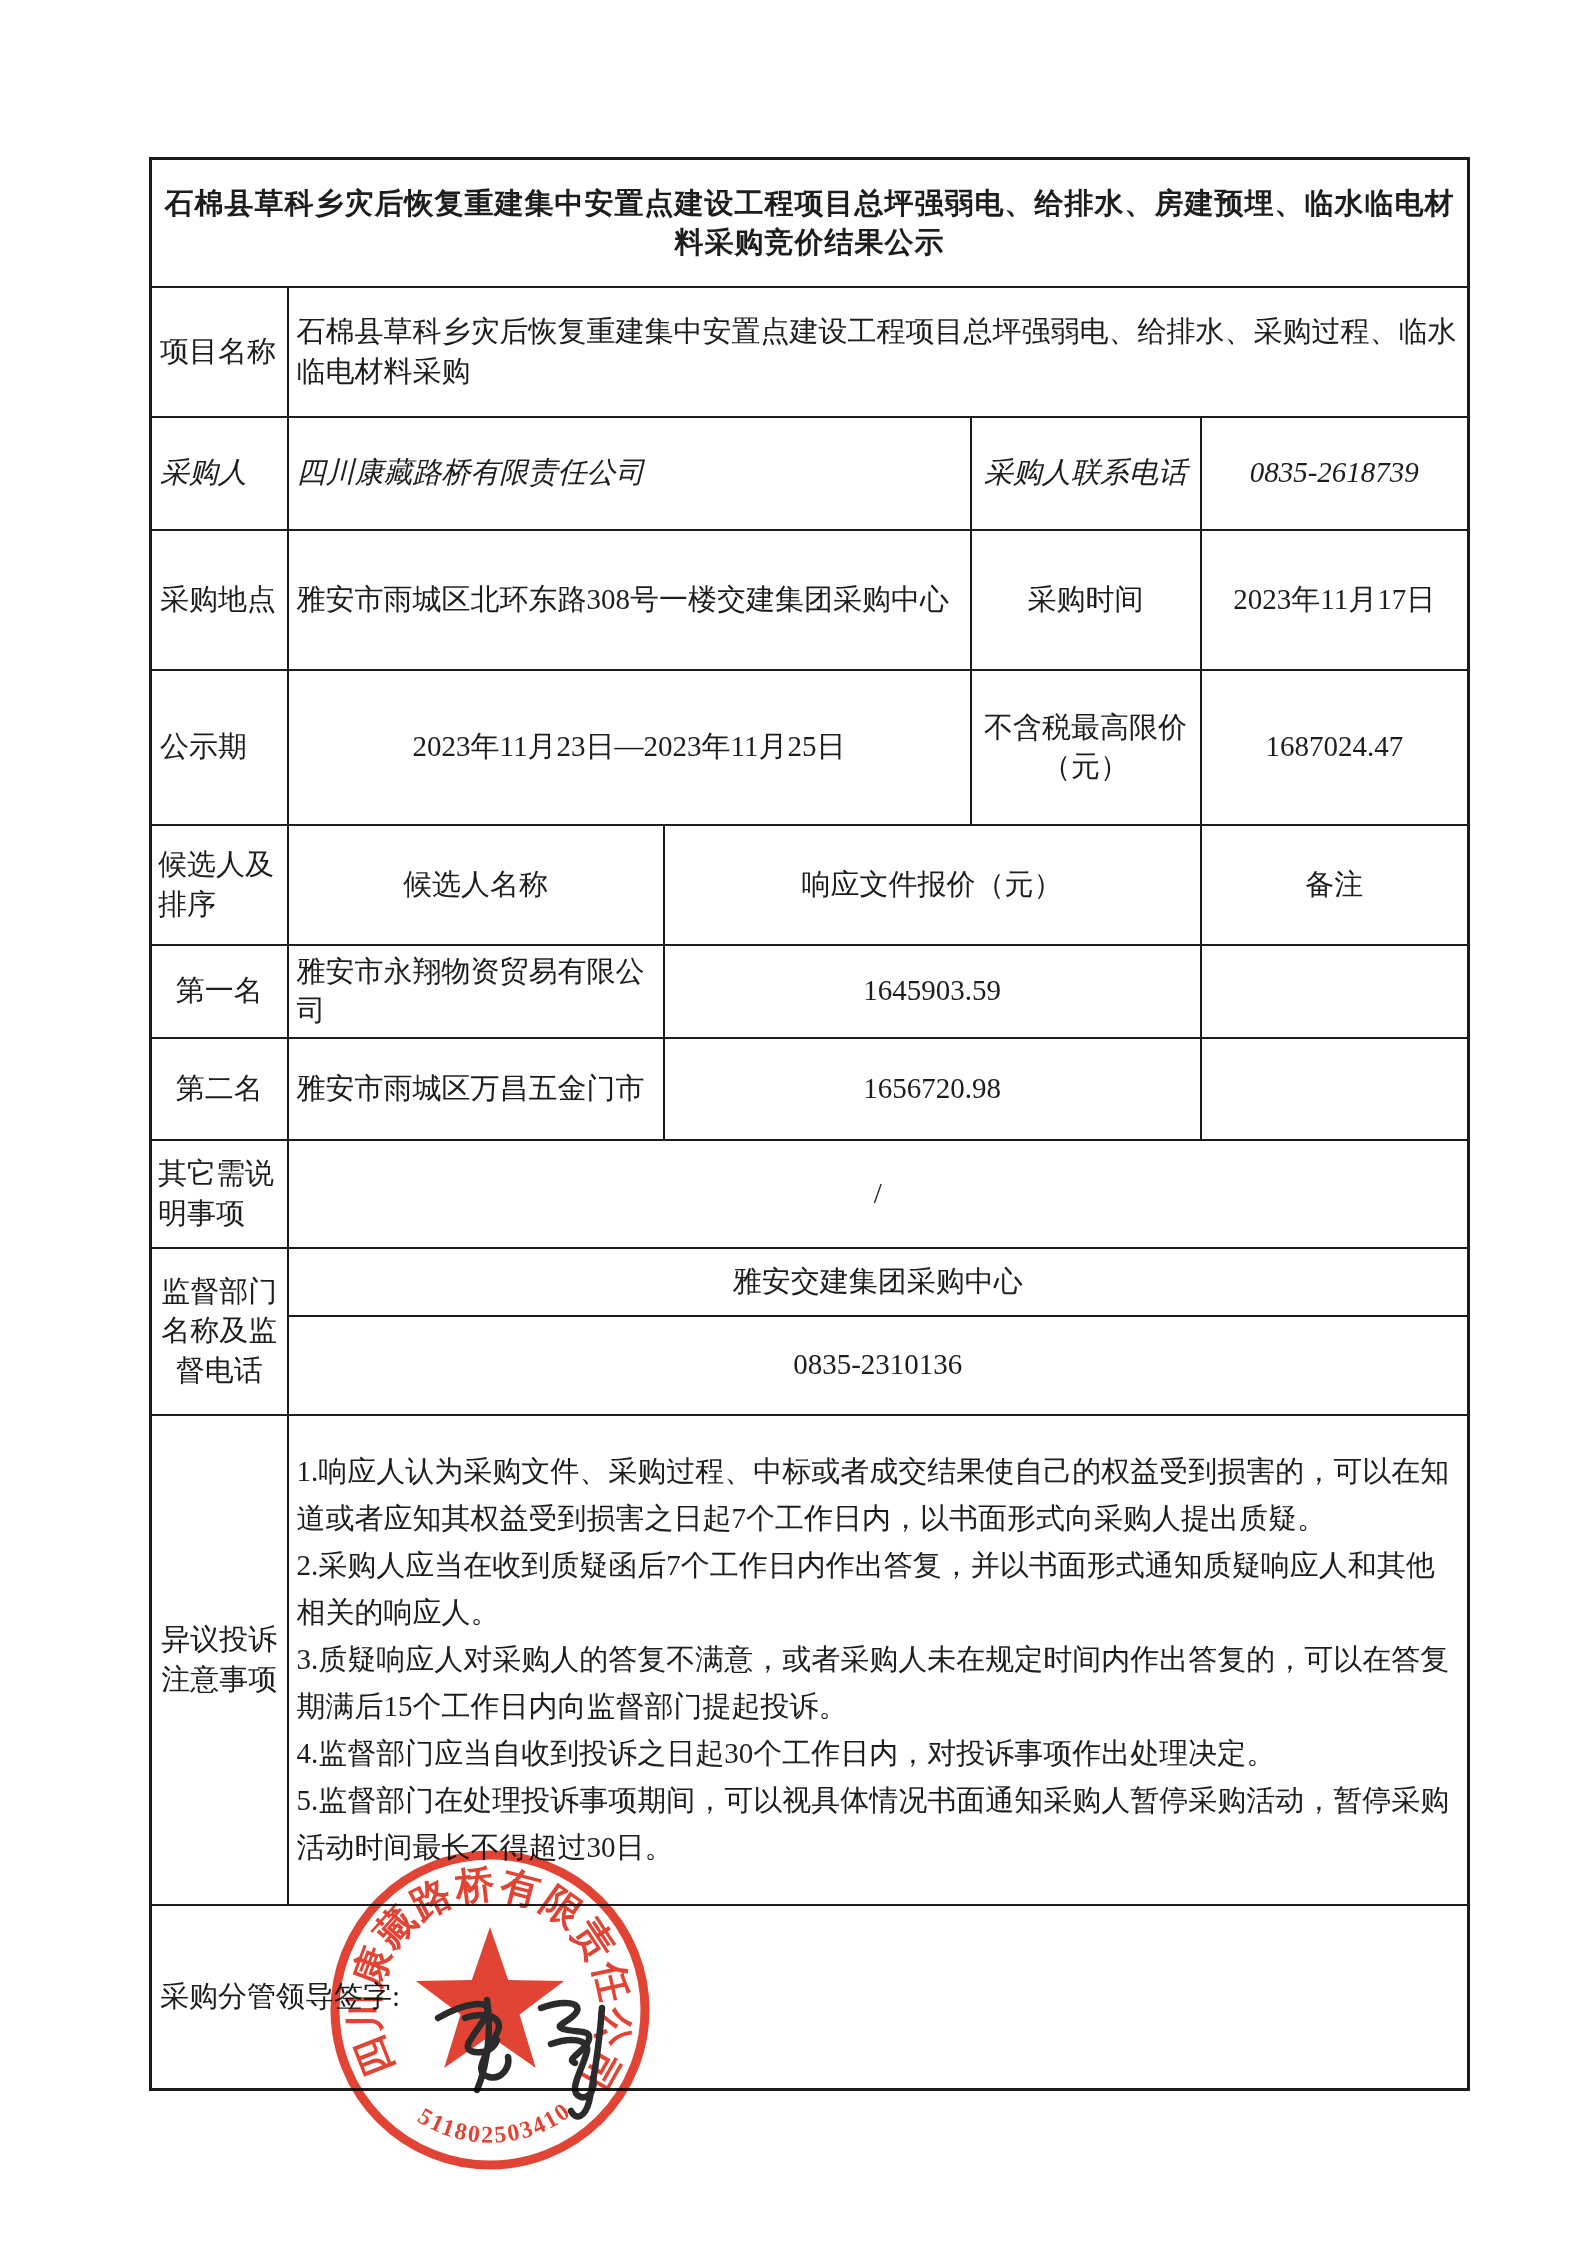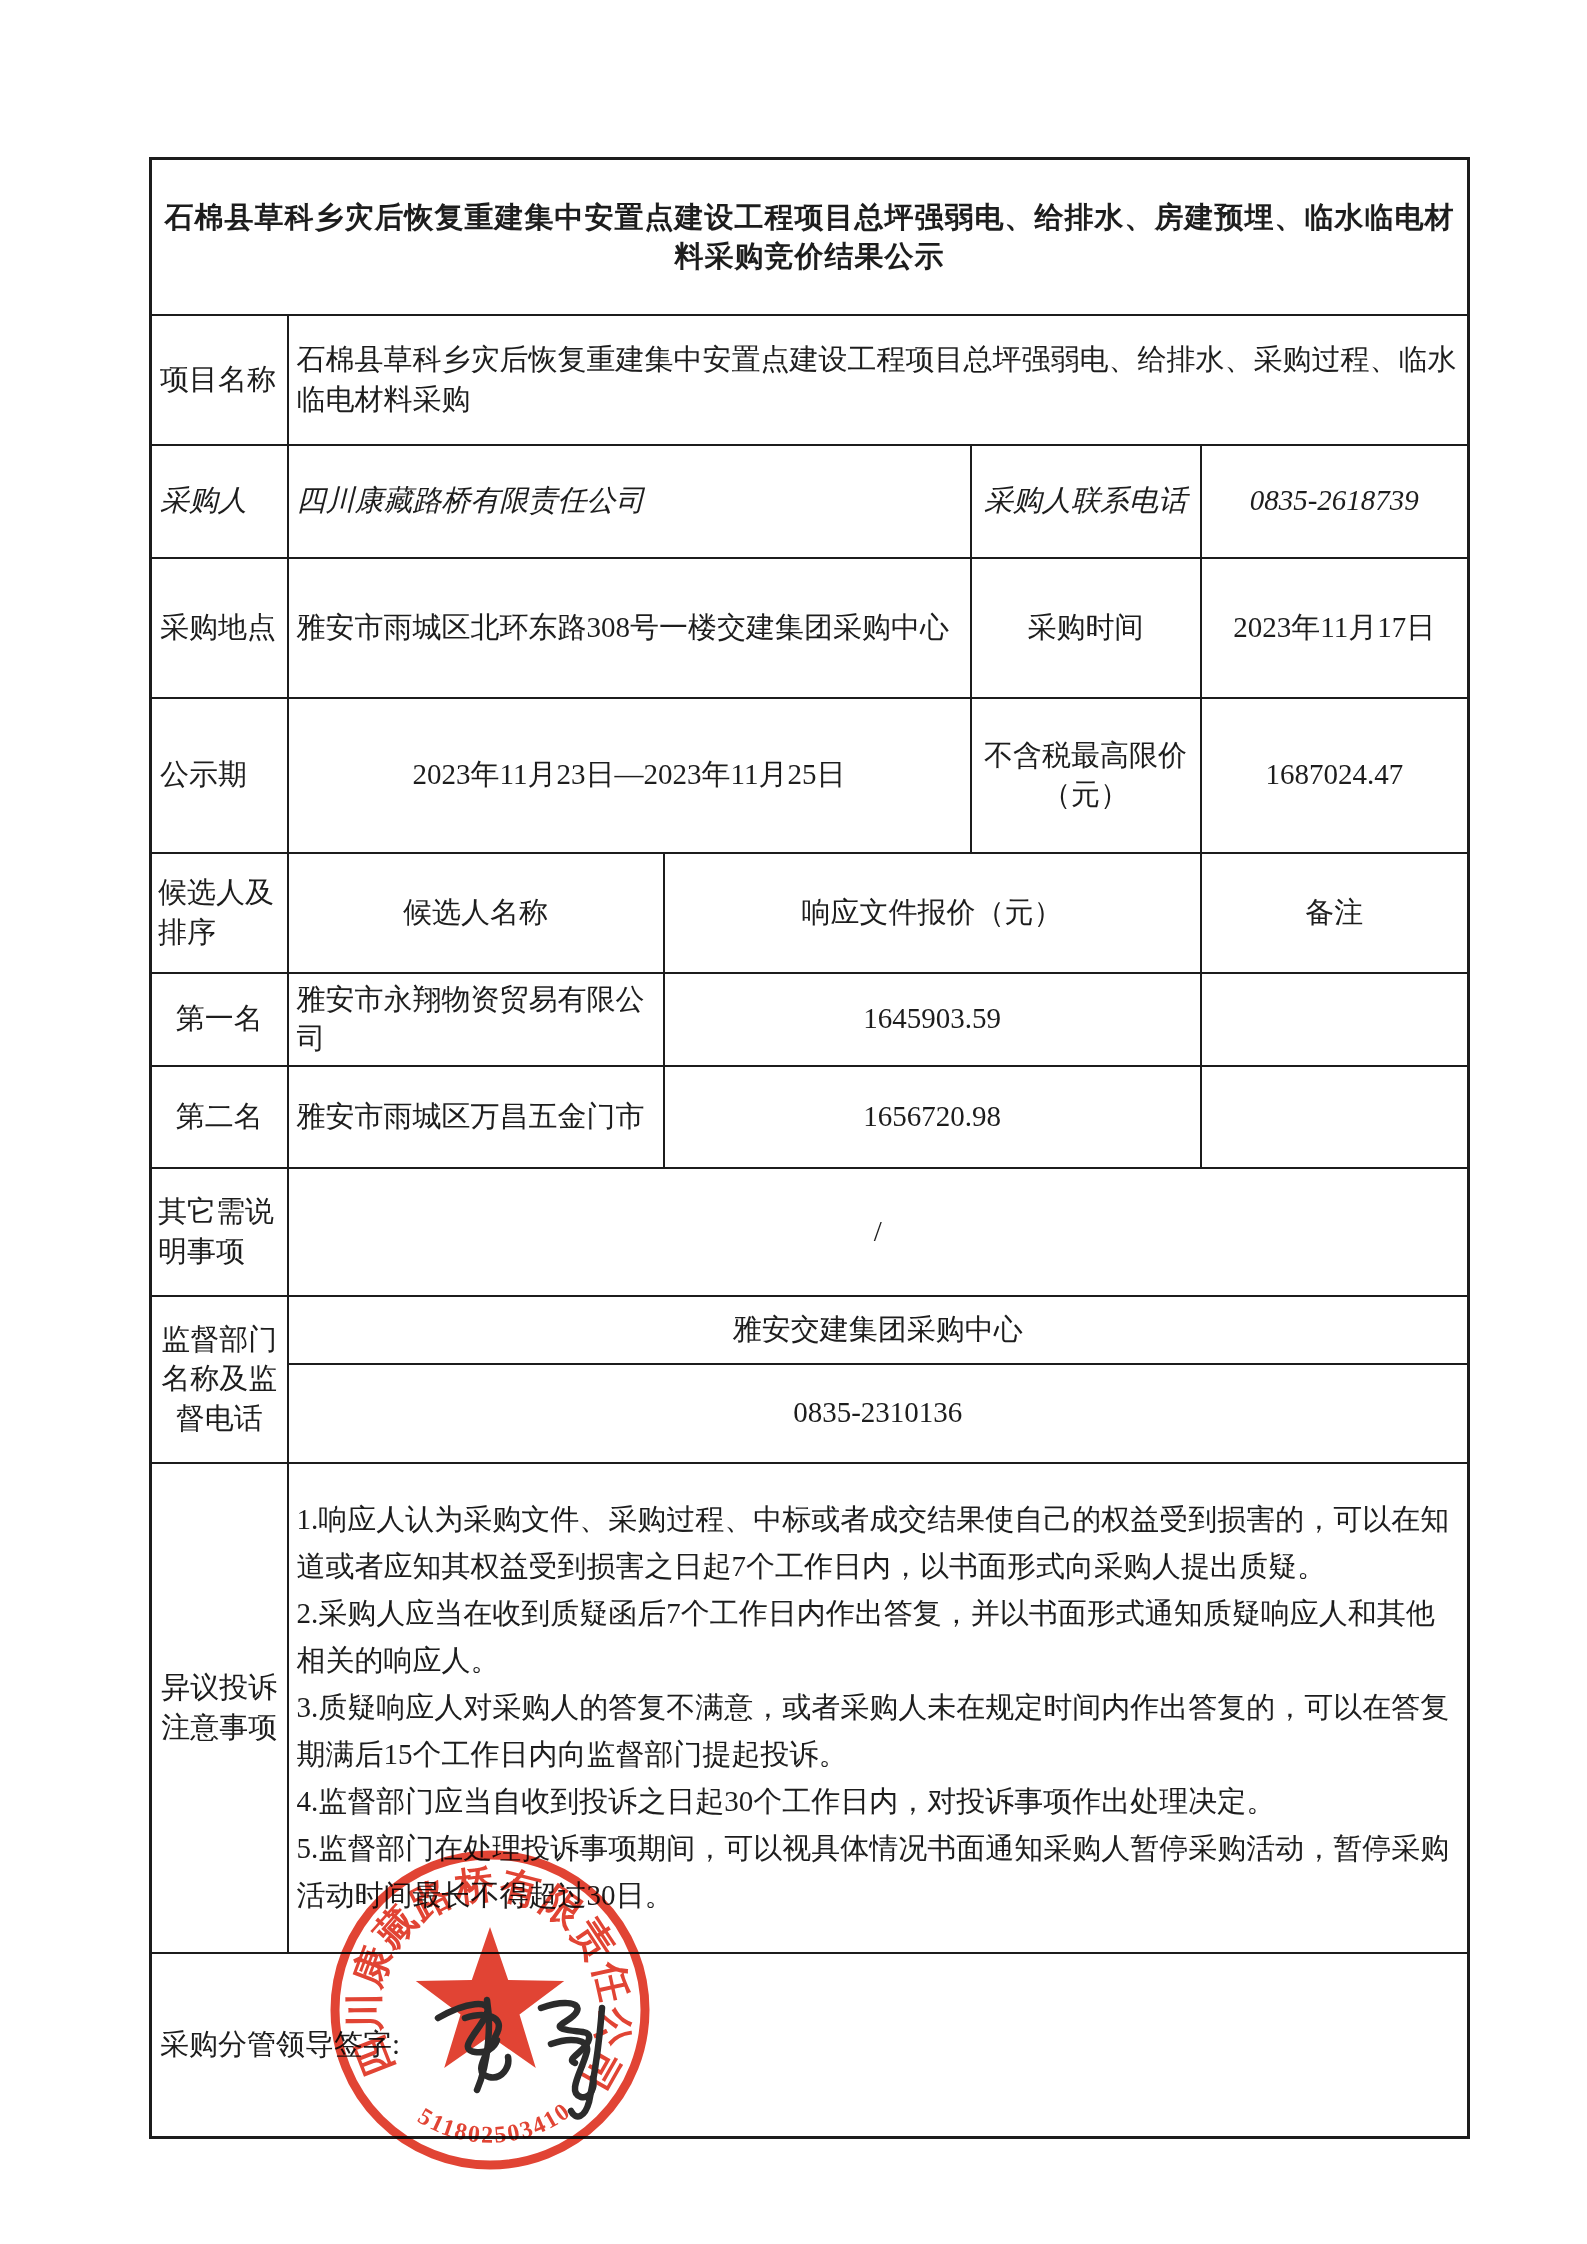--- a/index.html
+++ b/index.html
@@ -68,21 +68,21 @@
   <table class="doc">
     <colgroup>
       <col style="width:137px">
         <col style="width:376px">
         <col style="width:307px">
         <col style="width:230px">
         <col style="width:268px">
     </colgroup>
 
     <tbody>
-        <tr style="height:156px;">
+        <tr style="height:128px;">
       <td class="title-cell" colspan="5">石棉县草科乡灾后恢复重建集中安置点建设工程项目总坪强弱电、给排水、房建预埋、临水临电材料采购竞价结果公示</td>
     </tr>
 
     <tr style="height:130px;">
       <td class="label">项目名称</td>
       <td class="val-left" colspan="4">石棉县草科乡灾后恢复重建集中安置点建设工程项目总坪强弱电、给排水、采购过程、临水临电材料采购</td>
     </tr>
 
     <tr style="height:113px;font-style:italic;">
       <td class="label">采购人</td>
@@ -119,21 +119,21 @@
       <td class="val-center"></td>
     </tr>
 
     <tr style="height:102px;">
       <td class="val-center">第二名</td>
       <td class="val-left" style="padding-left:8px;">雅安市雨城区万昌五金门市</td>
       <td class="val-center" colspan="2">1656720.98</td>
       <td class="val-center"></td>
     </tr>
 
-    <tr style="height:128px;">
+    <tr style="height:108px;">
       <td class="label" style="padding-left:6px;">其它需说明事项</td>
       <td class="val-center" colspan="4">/</td>
     </tr>
 
     <tr style="height:68px;">
       <td class="label-center" rowspan="2">监督部门名称及监督电话</td>
       <td class="val-center" colspan="4">雅安交建集团采购中心</td>
     </tr>
     <tr style="height:99px;">
       <td class="val-center" colspan="4">0835-2310136</td>

